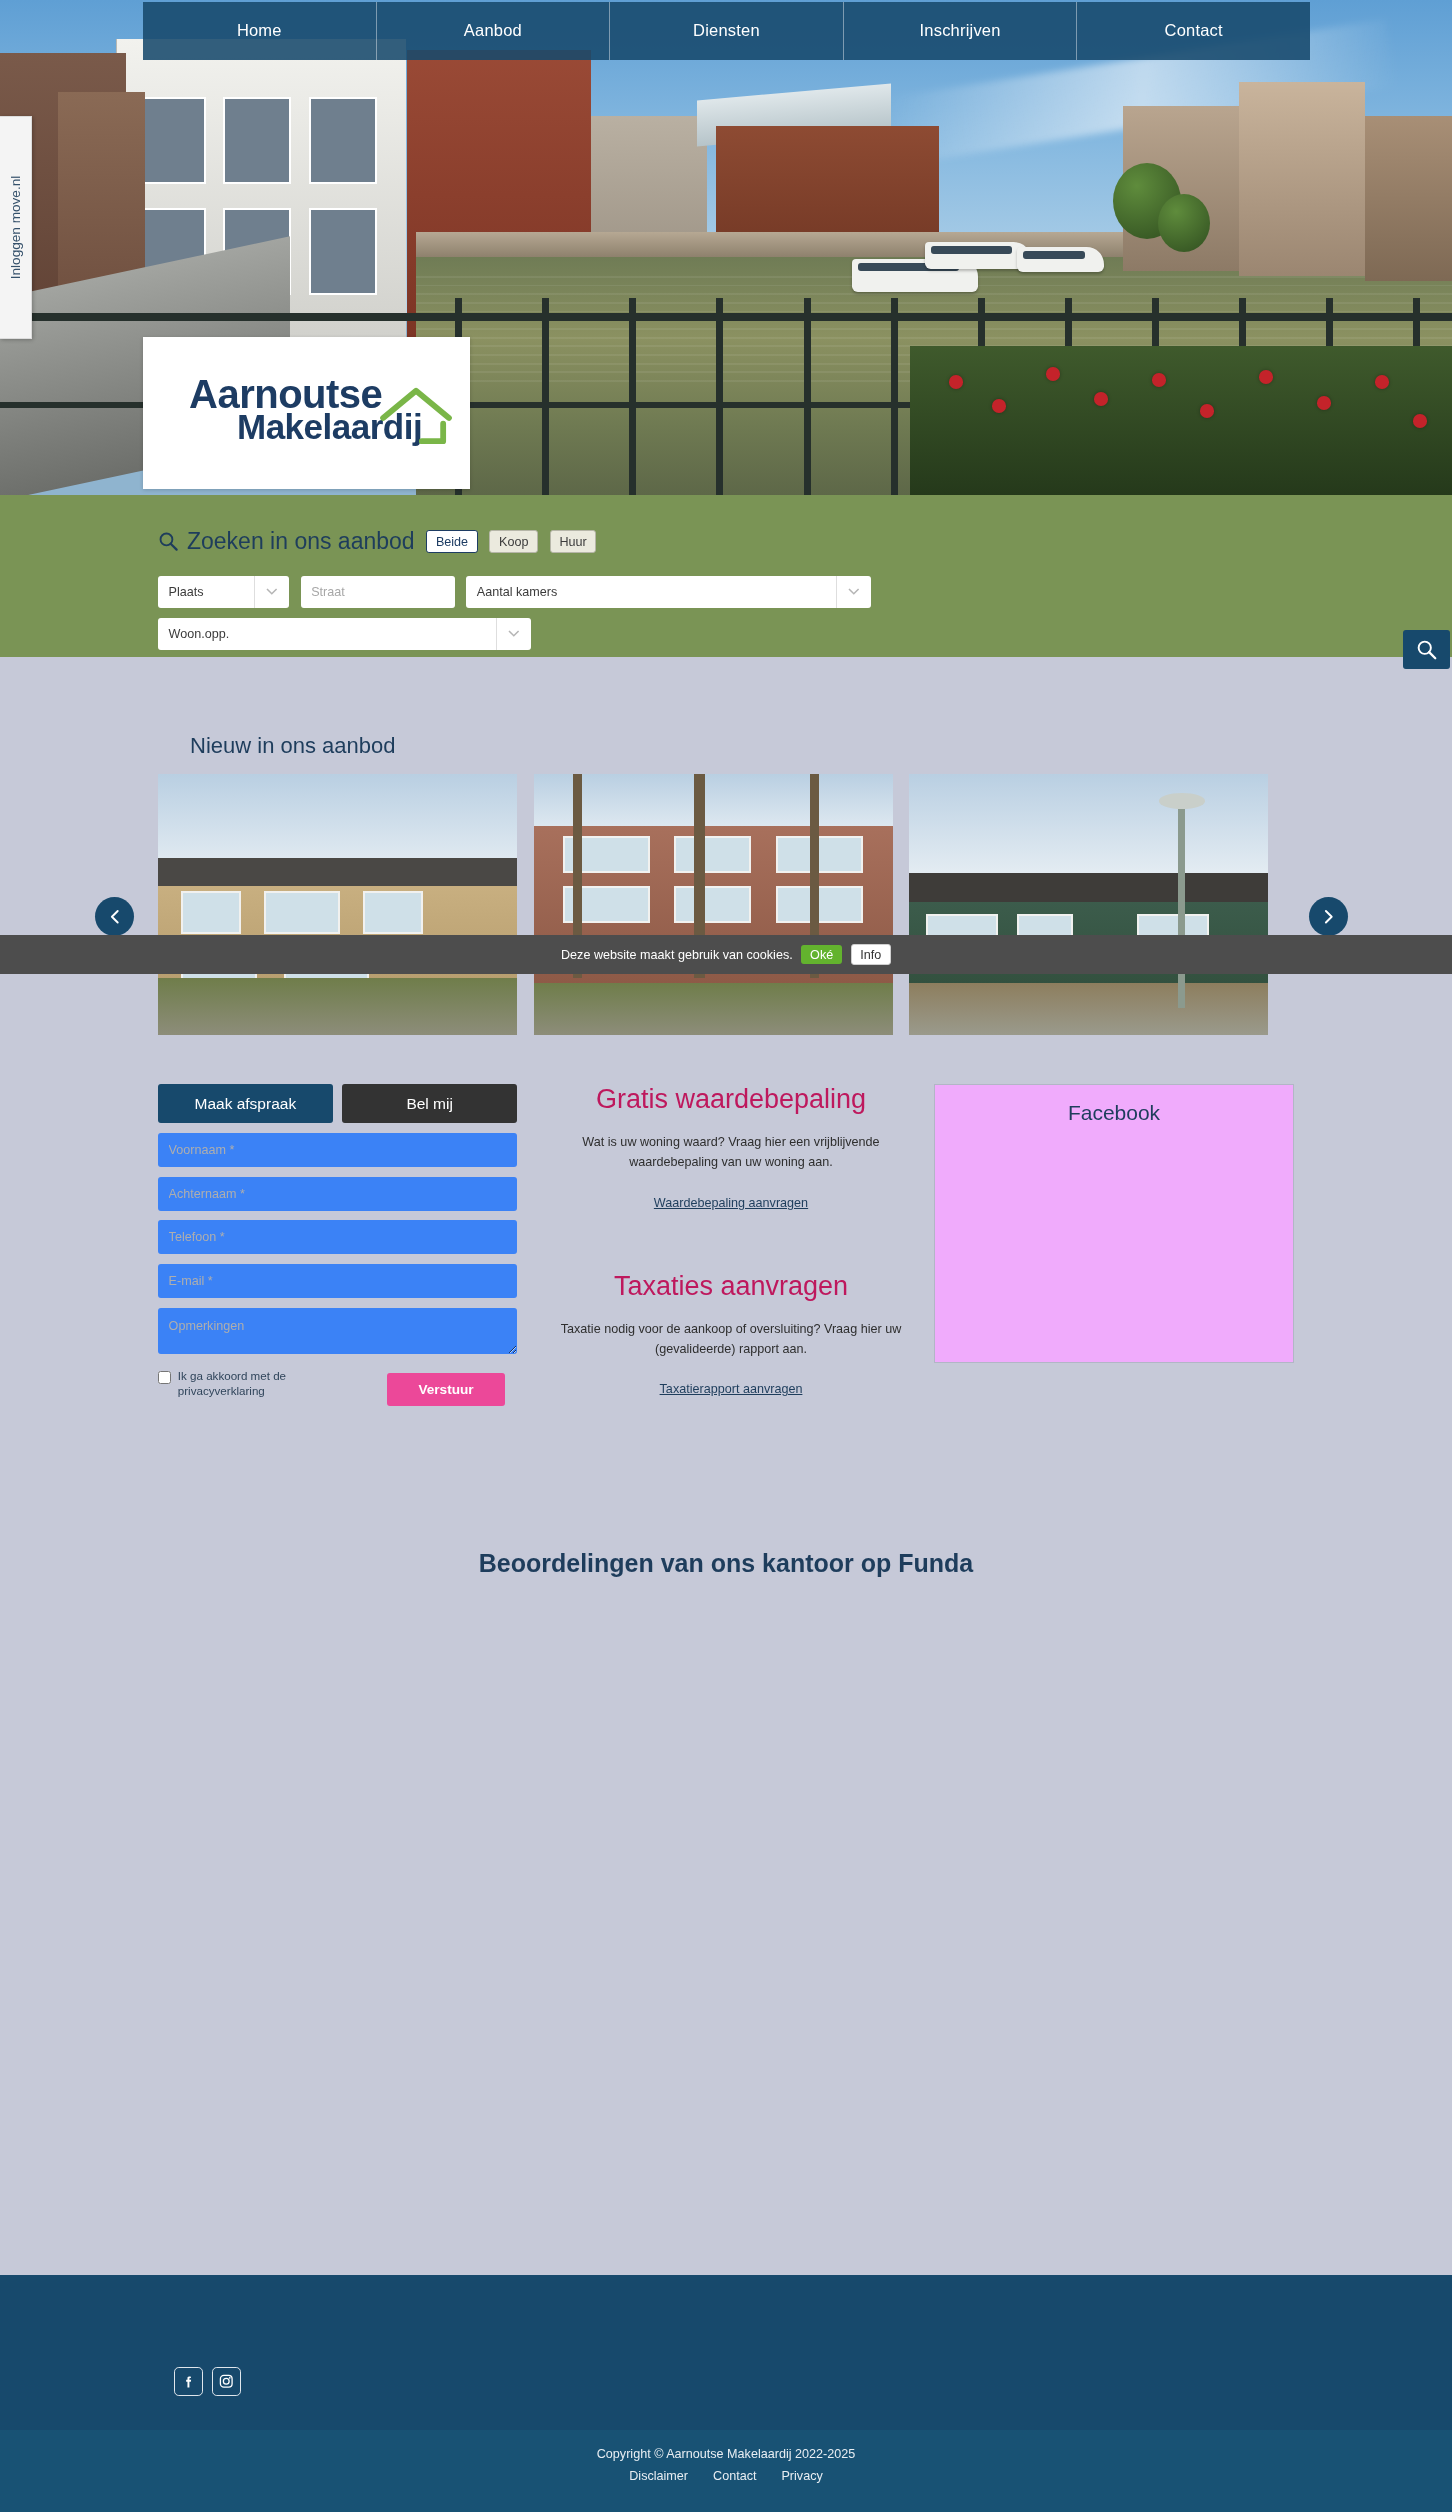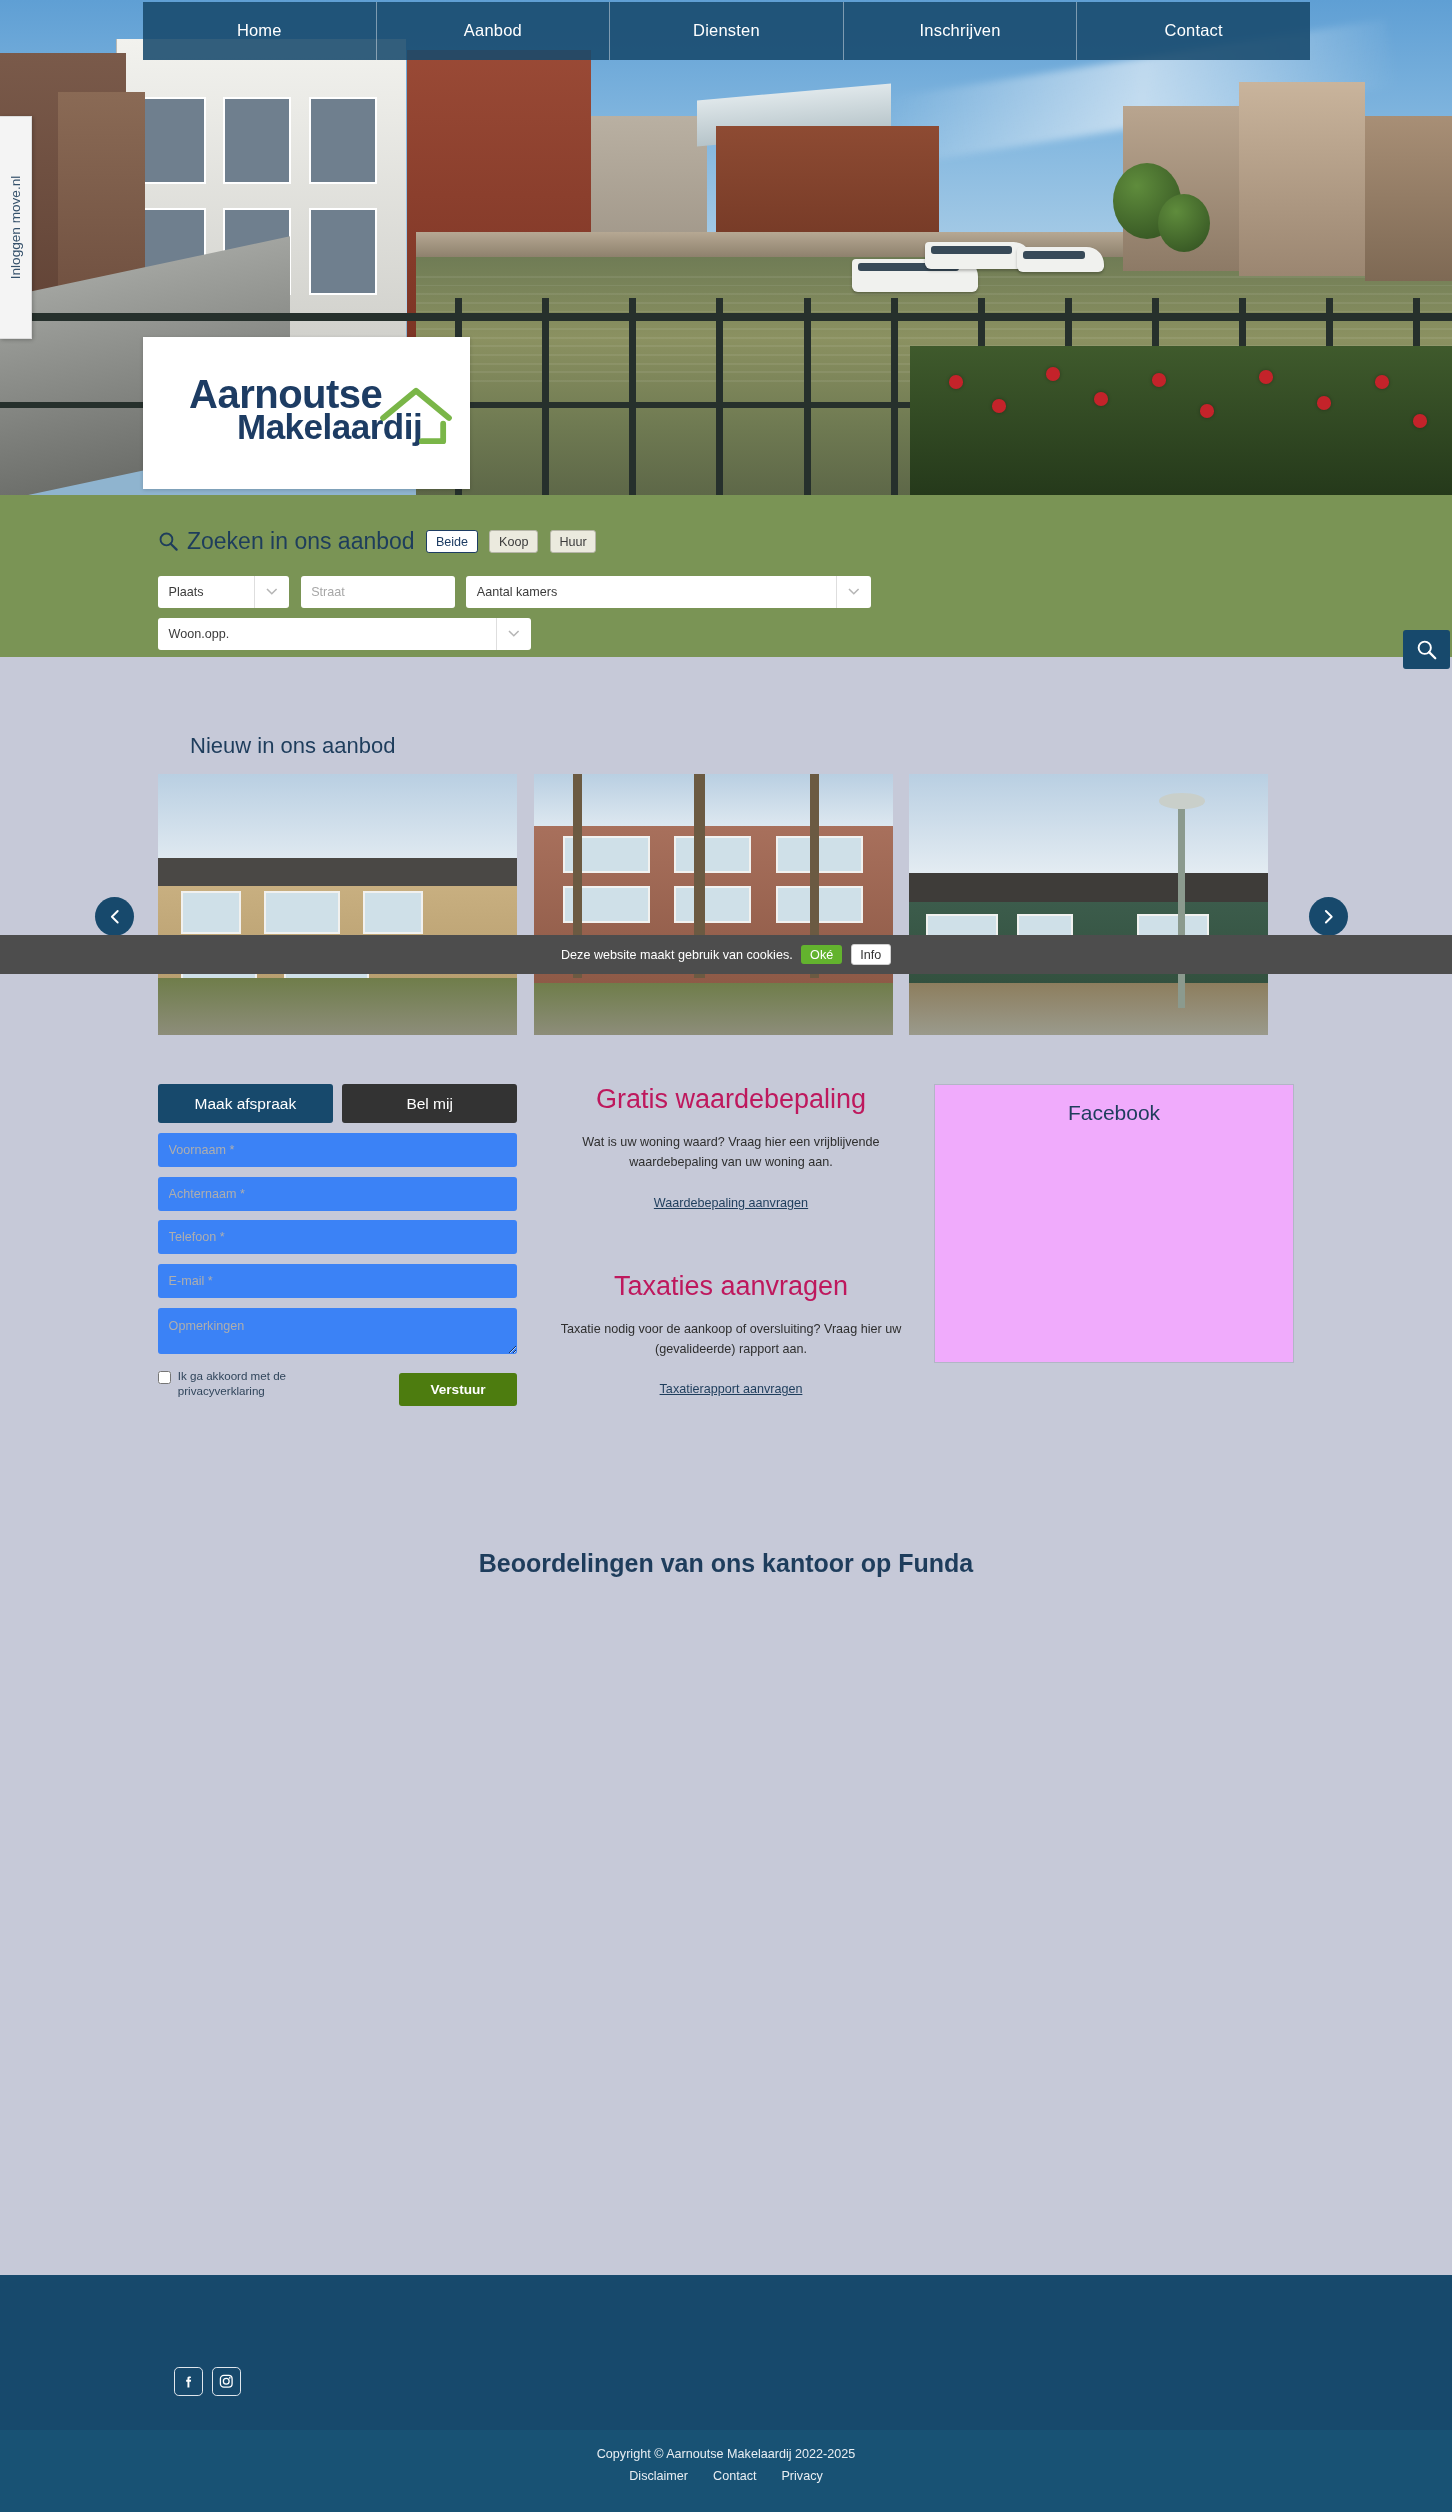--- a/index.html
+++ b/index.html
@@ -303,22 +303,22 @@
   .inp::placeholder { color: #aeaeae; }
   textarea.inp { height: 46px; padding-top: 11px; resize: vertical; }
 
   .agree-row {
     display: flex; align-items: flex-start; margin-top: 11.6px; gap: 6.8px;
     position: relative; height: 41px;
   }
   .agree-row input { margin-top: 1.9px; }
   .agree-label { font-size: 11.6px; color: #30455b; line-height: 14.5px; max-width: 169px; }
   .send-btn {
-    position: absolute; right: 0; top: 3.9px;
-    width: 118px; height: 33px; background: #4d7c0f; color: #fff;
+    position: absolute; right: 12px; top: 3.9px;
+    width: 118px; height: 33px; background: #ec4899; color: #fff;
     border: none; border-radius: 2.9px; font-size: 13.6px; font-weight: 700;
     cursor: pointer; font-family: "Liberation Sans", sans-serif;
   }
 
   
   .col-mid { position: absolute; left: 552px; top: 0; width: 358px; text-align: center; }
   .mid-h {
     font-size: 27px; color: #be185d; font-weight: 400;
   }
   .mid-p { font-size: 12.6px; color: #2e2e2e; line-height: 20.3px; margin-top: 17px; }

